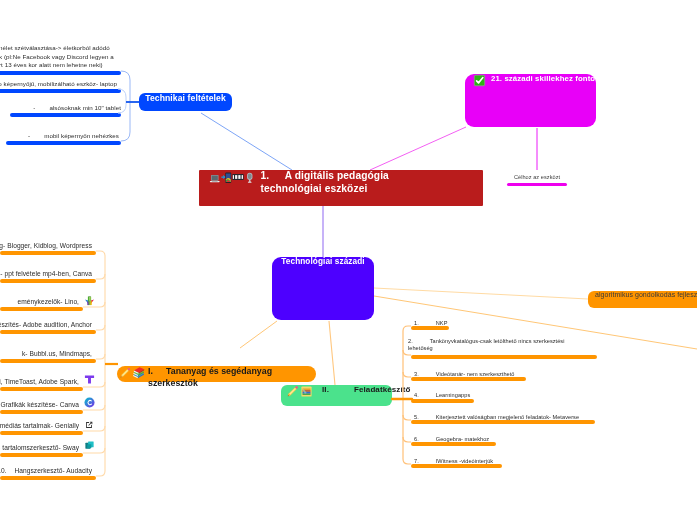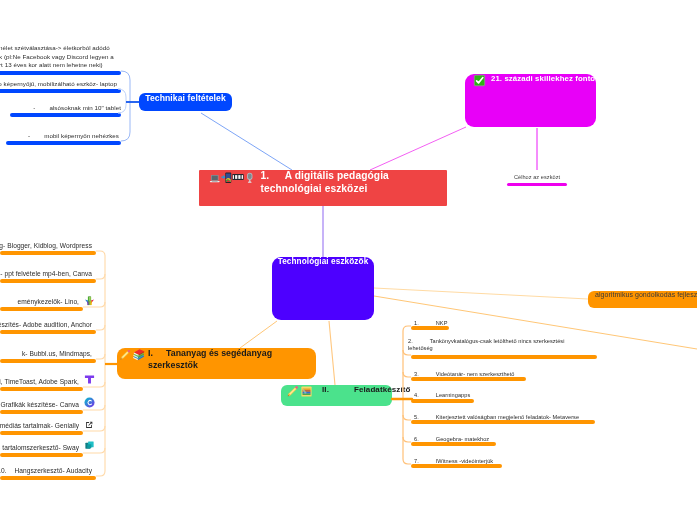--- a/index.html
+++ b/index.html
@@ -4,38 +4,38 @@
 <style>
   html,body{margin:0;padding:0;}
   body{width:697px;height:520px;overflow:hidden;background:#fff;
        font-family:"Liberation Sans",sans-serif;position:relative;
        -webkit-font-smoothing:antialiased;}
   #canvas{position:absolute;left:0;top:0;width:697px;height:520px;overflow:hidden;}
   svg.links{position:absolute;left:0;top:0;width:697px;height:520px;}
   .node{position:absolute;box-sizing:border-box;display:flex;}
   .nodelabel{white-space:pre;}
   
-  #root-node{left:199px;top:170px;width:248px;height:36px;background:#ef4444;
+  #root-node{left:199px;top:170px;width:284px;height:36px;background:#b91c1c;
      border-radius:1px;padding:0 0 0 10px;gap:0px;}
   #root-node .rtext{color:#fff;font-size:10.2px;font-weight:bold;line-height:12.5px;
      letter-spacing:.1px;}
   
   #technikai-node{left:139px;top:93px;width:93px;height:18px;background:#0047ff;
      border-radius:6px;justify-content:center;}
   #technikai-node .t{color:#fff;font-size:8.6px;font-weight:bold;letter-spacing:.1px;}
   
   #skillek-node{left:465px;top:74px;width:131px;height:53px;background:#e800f8;
      border-radius:9px;padding:0 8px;gap:5px;}
   #skillek-node .t{color:#fff;font-size:7.8px;font-weight:bold;letter-spacing:.1px;}
   
   #technologiai-node{left:272px;top:257px;width:102px;height:63px;background:#4d00ff;
      border-radius:9px;justify-content:center;}
   #technologiai-node .t{color:#fff;font-size:8.2px;font-weight:bold;letter-spacing:.1px;}
   
-  #tananyag-node{left:117px;top:348px;width:199px;height:31px;background:#ff9500;
+  #tananyag-node{left:117px;top:366px;width:199px;height:16px;background:#ff9500;
      border-radius:8px;padding:0 0 0 2px;gap:1px;}
   #tananyag-node .t{color:#1a1a1a;font-size:8.8px;font-weight:bold;line-height:11.5px;}
   
   #feladat-node{left:281px;top:385px;width:111px;height:21px;background:#4be28c;
      border-radius:6px;padding:0 0 0 5px;gap:1px;}
   #feladat-node .t{color:#1a1a1a;font-size:8px;font-weight:bold;letter-spacing:.1px;}
   
   #algoritmikus-node{position:absolute;left:588px;top:291px;width:150px;height:17px;background:#ff9500;
      border-radius:6px;padding-left:7px;overflow:hidden;}
   #algoritmikus-node .t{color:#3a3a3a;font-size:7px;white-space:nowrap;letter-spacing:.05px;}
@@ -146,21 +146,21 @@
           <path d="M6.6 12.6l3.6 3.8L18.2 6.6" stroke="#fff" stroke-width="3" fill="none" stroke-linecap="round" stroke-linejoin="round"></path>
         </svg>
  </span>
  <span class="t nodelabel">21. századi skillekhez fontos</span>
 </div>
 <div id="celhoz-node">
       <span class="t">Célhoz az eszközt</span>
     </div>
 <div id="celhoz-bar"></div>
 <div class="node" id="technologiai-node">
-      <span class="t nodelabel">Technológiai eszközök</span>
+      <span class="t nodelabel">Technológiai századi</span>
     </div>
 <div class="node" id="tananyag-node">
  <span class="emoji">
   <svg width="12" height="12" viewBox="0 0 24 24">
           <path d="M3.2 20.8 L5 15.6 L16.6 4 L20 7.4 L8.4 19z" fill="#f7cb45"></path>
           <path d="M4.1 18.2 L16.6 5.7 L18.3 7.4 L5.8 19.9z" fill="#fde89a"></path>
           <path d="M3.2 20.8 L5 15.6 L8.4 19z" fill="#f0a830"></path>
           <path d="M3.2 20.8 L3.9 18.8 L5.2 20.1z" fill="#3b3b3b"></path>
           <path d="M16.6 4 L20 7.4 L21.4 6a2.4 2.4 0 0 0-3.4-3.4z" fill="#ea5f84"></path>
         </svg>

